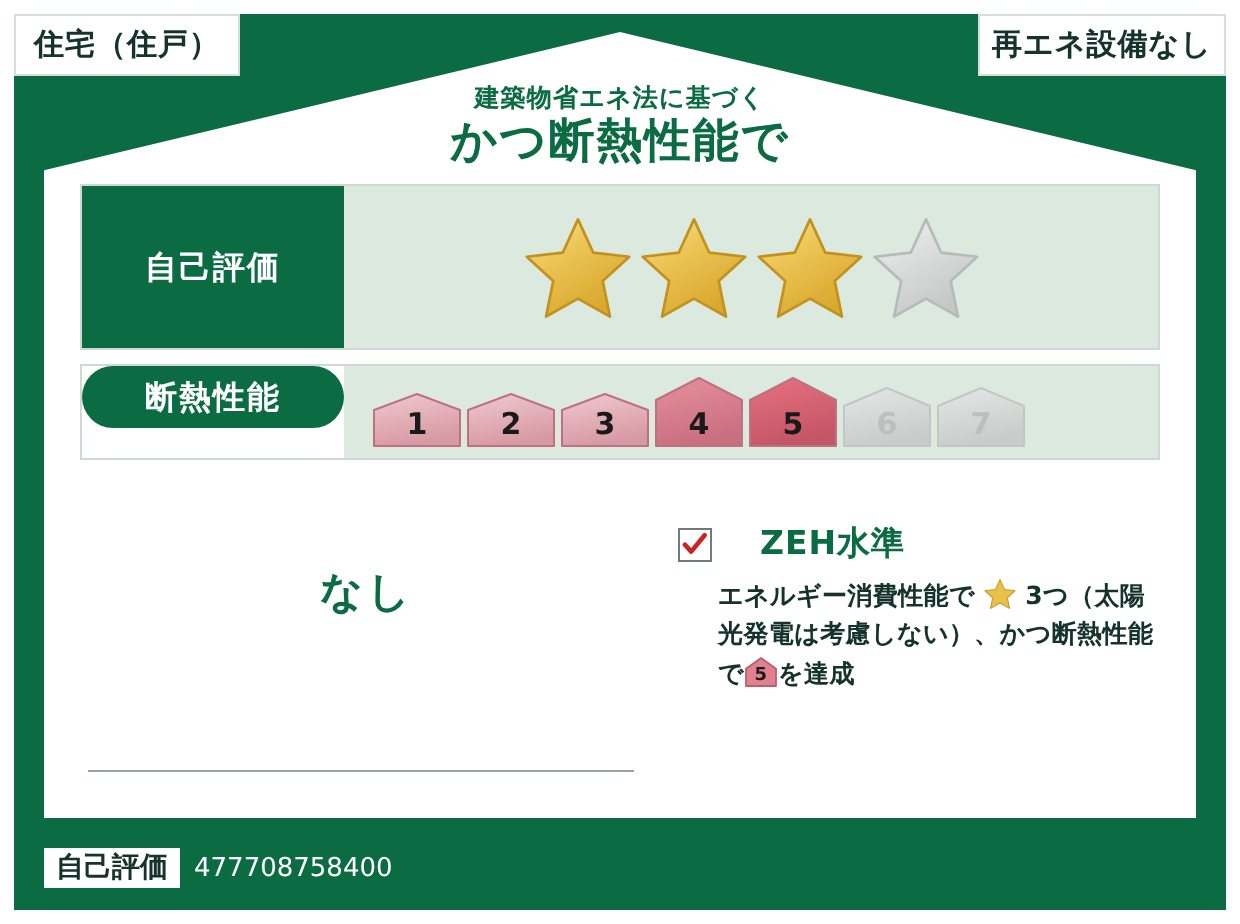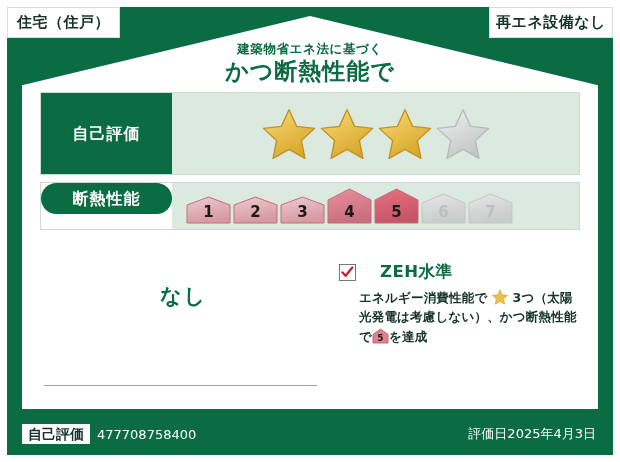--- a/index.html
+++ b/index.html
@@ -524,16 +524,15 @@
           </span><span>を達成</span>
         </div>
       </div>
 
     </div>
   </div>
 
   <div class="footer">
     <span id="footer-badge">自己評価</span>
     <span id="footer-id">477708758400</span>
-    <span id="footer-date">評価日2025年4月3日</span>
   </div>
 
 </div>
 
 </body></html>

